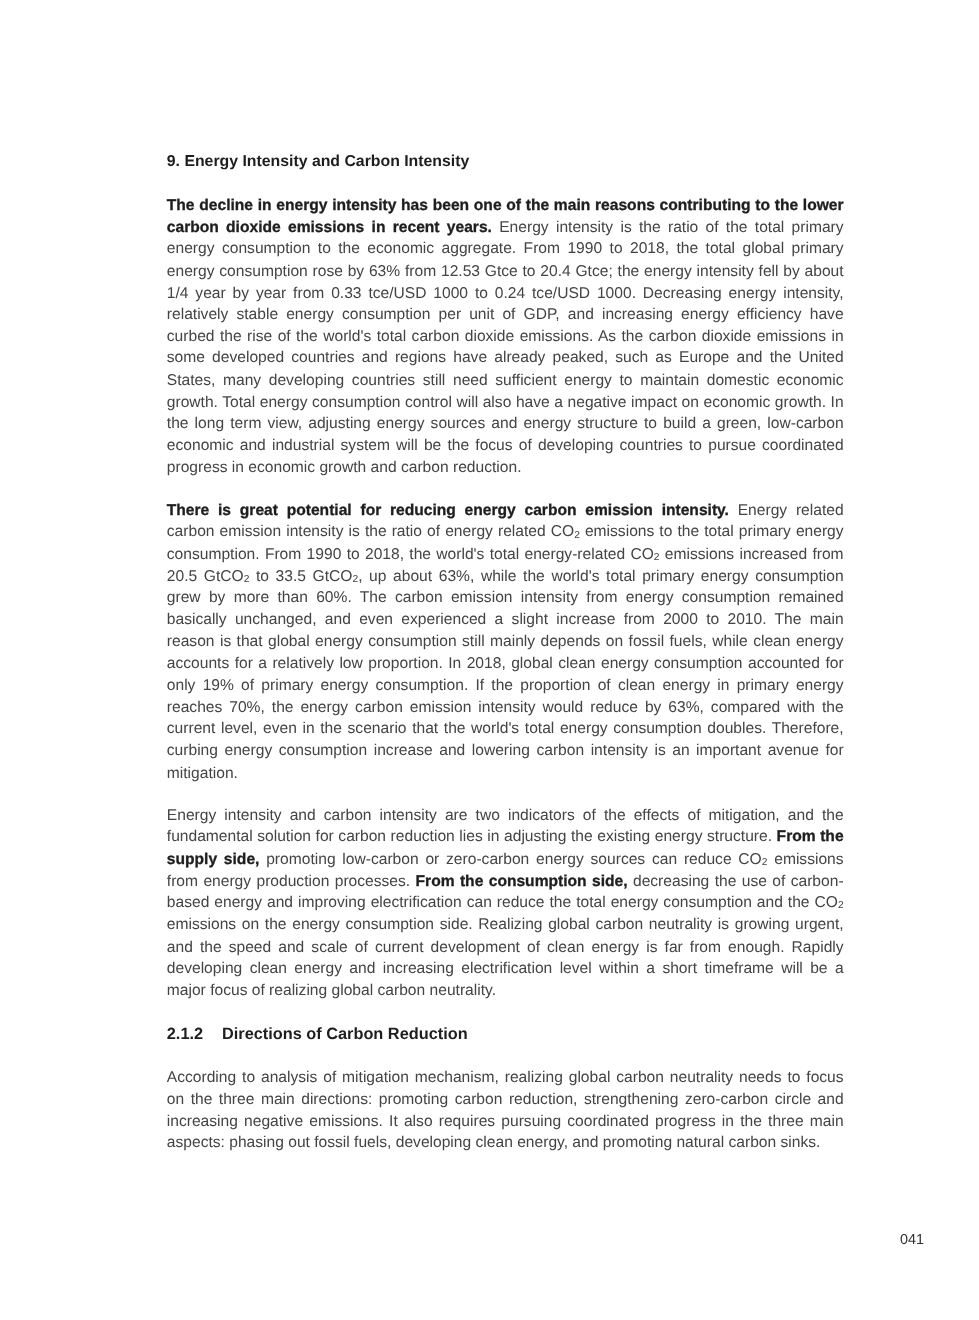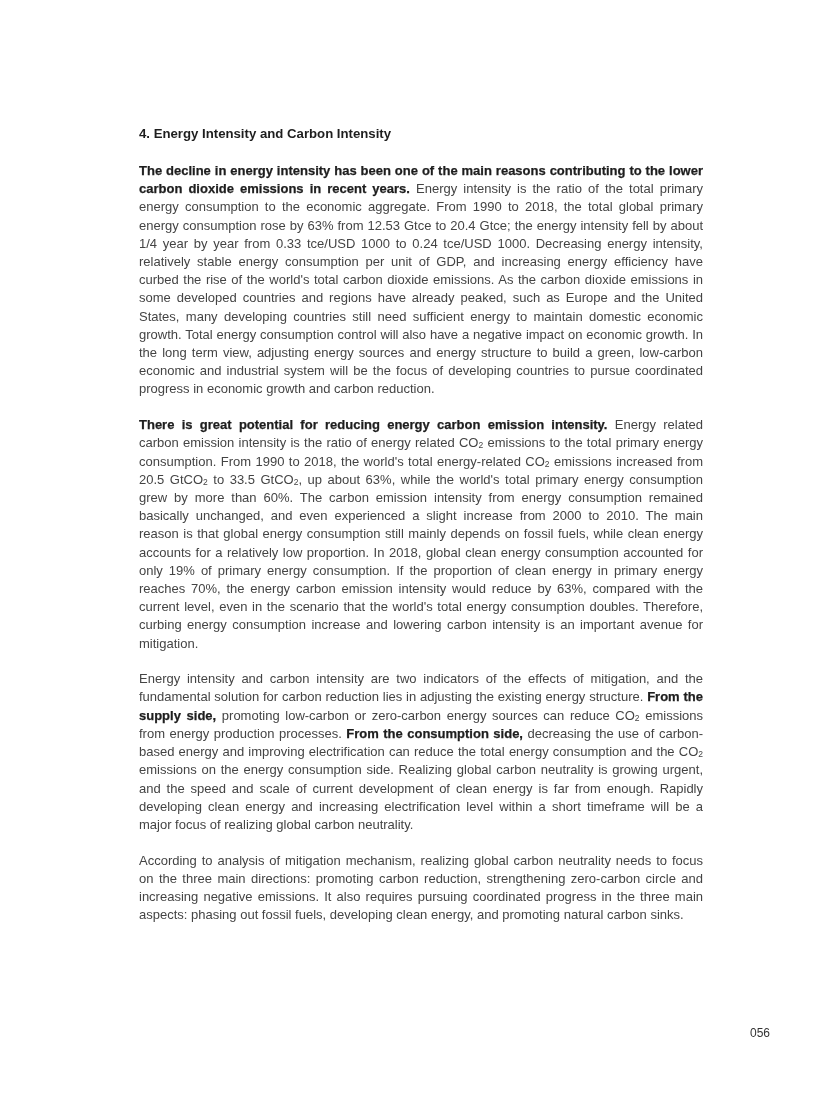--- a/index.html
+++ b/index.html
@@ -11,25 +11,26 @@
     .lead { color: #1e1e1e; font-weight: bold; -webkit-text-stroke: 0.25px #1e1e1e; }
     .h3 { font-weight: bold; color: #1e1e1e; font-size: 13.6px; margin: 0 0 17px 0; line-height: 20px; }
     .h3 .num { display: inline-block; width: 46px; }
     sub { font-size: 8.5px; vertical-align: -1px; line-height: 0; }
     .pnum { position: absolute; left: 750px; top: 1026px; font-family: "Liberation Sans", sans-serif; font-size: 12px; color: #333; }
   </style>
 </head>
 <body>
 
 <div class="page">
-  <div class="h2">4. Energy Intensity and Carbon Intensity</div>
+  <div class="h2">9. Energy Intensity and Carbon Intensity</div>
 
   <p><span class="lead">The decline in energy intensity has been one of the main reasons contributing to the lower carbon dioxide emissions in recent years.</span><span> Energy intensity is the ratio of the total primary energy consumption to the economic aggregate. From 1990 to 2018, the total global primary energy consumption rose by 63% from 12.53 Gtce to 20.4 Gtce; the energy intensity fell by about 1/4 year by year from 0.33 tce/USD 1000 to 0.24 tce/USD 1000. Decreasing energy intensity, relatively stable energy consumption per unit of GDP, and increasing energy efficiency have curbed the rise of the world's total carbon dioxide emissions. As the carbon dioxide emissions in some developed countries and regions have already peaked, such as Europe and the United States, many developing countries still need sufficient energy to maintain domestic economic growth. Total energy consumption control will also have a negative impact on economic growth. In the long term view, adjusting energy sources and energy structure to build a green, low-carbon economic and industrial system will be the focus of developing countries to pursue coordinated progress in economic growth and carbon reduction.</span></p>
 
   <p><span class="lead">There is great potential for reducing energy carbon emission intensity.</span><span> Energy related carbon emission intensity is the ratio of energy related CO</span><sub>2</sub><span> emissions to the total primary energy consumption. From 1990 to 2018, the world's total energy-related CO</span><sub>2</sub><span> emissions increased from 20.5 GtCO</span><sub>2</sub><span> to 33.5 GtCO</span><sub>2</sub><span>, up about 63%, while the world's total primary energy consumption grew by more than 60%. The carbon emission intensity from energy consumption remained basically unchanged, and even experienced a slight increase from 2000 to 2010. The main reason is that global energy consumption still mainly depends on fossil fuels, while clean energy accounts for a relatively low proportion. In 2018, global clean energy consumption accounted for only 19% of primary energy consumption. If the proportion of clean energy in primary energy reaches 70%, the energy carbon emission intensity would reduce by 63%, compared with the current level, even in the scenario that the world's total energy consumption doubles. Therefore, curbing energy consumption increase and lowering carbon intensity is an important avenue for mitigation.</span></p>
 
   <p><span>Energy intensity and carbon intensity are two indicators of the effects of mitigation, and the fundamental solution for carbon reduction lies in adjusting the existing energy structure. </span><span class="lead">From the supply side,</span><span> promoting low-carbon or zero-carbon energy sources can reduce CO</span><sub>2</sub><span> emissions from energy production processes. </span><span class="lead">From the consumption side,</span><span> decreasing the use of carbon-based energy and improving electrification can reduce the total energy consumption and the CO</span><sub>2</sub><span> emissions on the energy consumption side. Realizing global carbon neutrality is growing urgent, and the speed and scale of current development of clean energy is far from enough. Rapidly developing clean energy and increasing electrification level within a short timeframe will be a major focus of realizing global carbon neutrality.</span></p>
 
+  <div class="h3"><span class="num">2.1.2</span><span>Directions of Carbon Reduction</span></div>
 
   <p>According to analysis of mitigation mechanism, realizing global carbon neutrality needs to focus on the three main directions: promoting carbon reduction, strengthening zero-carbon circle and increasing negative emissions. It also requires pursuing coordinated progress in the three main aspects: phasing out fossil fuels, developing clean energy, and promoting natural carbon sinks.</p>
 </div>
 
-<div class="pnum">056</div>
+<div class="pnum">041</div>
 
 </body></html>

